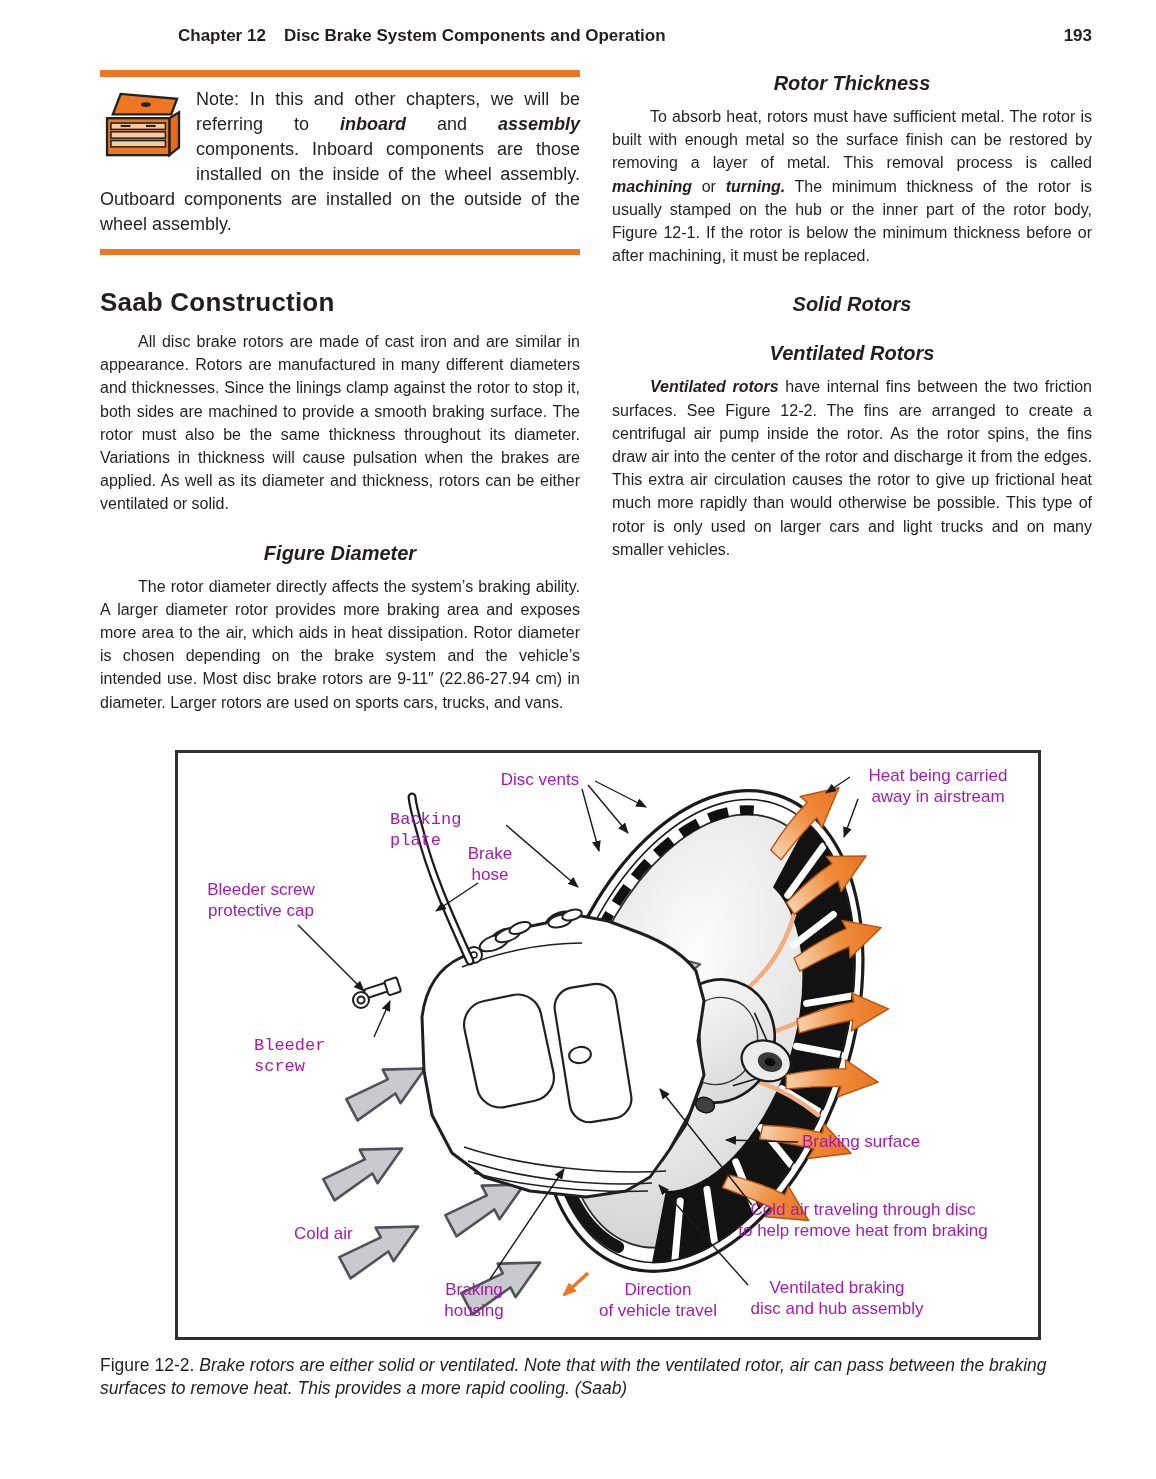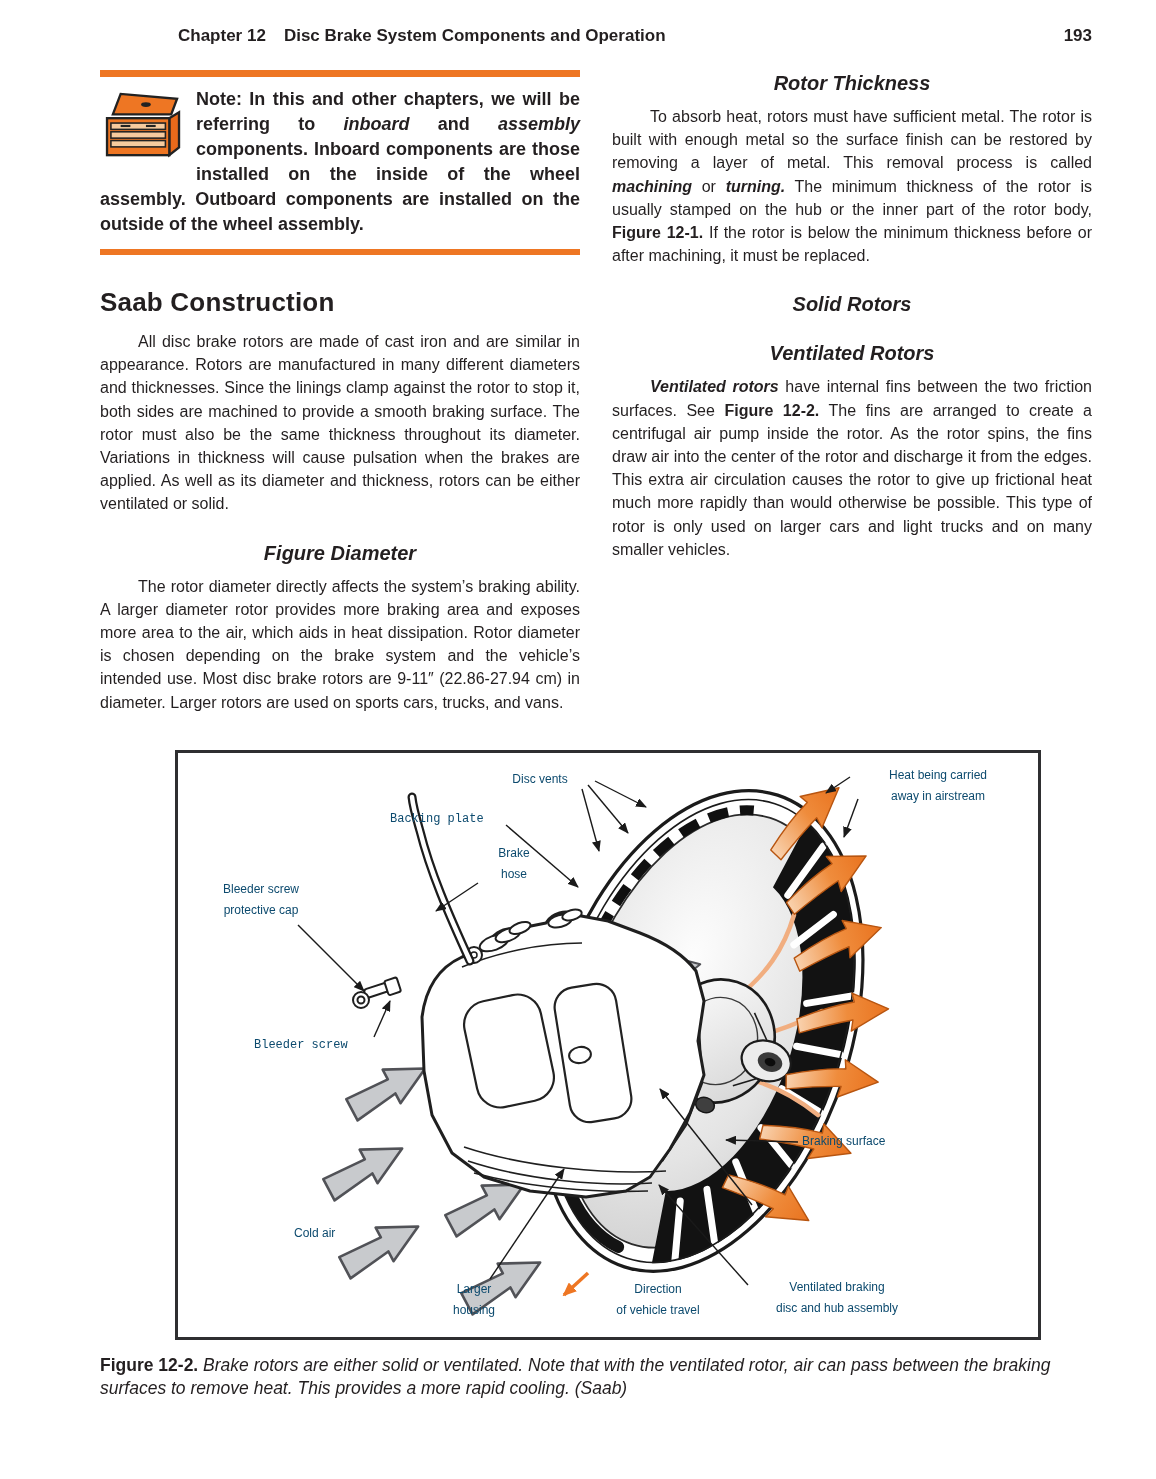--- a/index.html
+++ b/index.html
@@ -21,36 +21,36 @@
   
   .columns { display: flex; gap: 32px; margin-top: 24px; }
   .col { width: 480px; }
 
   
   .notebox { border-top: 7px solid #ee7623; border-bottom: 6px solid #ee7623;
              padding: 10px 0 12px; }
   .notebox .toolbox { float: left; width: 88px; height: 72px; margin: 2px 8px 2px 0; }
   .notetext { font-weight: bold; font-size: 18px; line-height: 25px; text-align: justify; }
 
-  .b  { font-weight: bold; }
+  .b  { font-weight: normal; }
   .i  { font-style: italic; }
   .bi { font-weight: bold; font-style: italic; }
 
   h1 { font-size: 26px; margin: 32px 0 12px; letter-spacing: .2px; }
   h2 { font-size: 20px; font-weight: bold; font-style: italic; text-align: center;
        margin: 26px 0 10px; }
   h2.first { margin-top: 2px; }
   .para { font-size: 16px; line-height: 23.2px; text-align: justify; text-indent: 38px; }
 
   
   .figure { position: relative; width: 866px; height: 590px;
             margin: 36px 0 0 75px; border: 3px solid #2f2f31; background: #fff; }
   .figure svg.art { position: absolute; left: 0; top: 0; }
-  .fig-label { position: absolute; font-size: 12px; line-height: 21px;
-               white-space: pre-line; color: #0c4a6e; }
+  .fig-label { position: absolute; font-size: 17px; line-height: 21px;
+               white-space: pre-line; color: #a21caf; }
   .ta-c { text-align: center; } .ta-r { text-align: left; font-family: Liberation Mono, monospace; } .ta-l { text-align: left; }
 
   .caption { margin: 14px 0 0 0; font-size: 17.5px; line-height: 23px; width: 992px; }
 
 </style>
 </head>
 <body>
 
 <div class="page">
 
@@ -255,32 +255,34 @@
         <line x1="574" y1="452" x2="482" y2="336" marker-end="url(#ah)"></line>
         <line x1="570" y1="532" x2="481" y2="432" marker-end="url(#ah)"></line>
         <line x1="312" y1="526" x2="386" y2="416" marker-end="url(#ah)"></line>
       </g>
 
       <line x1="410" y1="520" x2="386" y2="542" stroke="#EE7623" stroke-width="3.5" marker-end="url(#ahOr)"></line>
     </svg>
 
     <div class="fig-label ta-c" style="left:316px; top:16px;  width:92px;">Disc vents</div>
     <div class="fig-label ta-r" style="left:212px; top:56px;  width:112px;">Backing plate</div>
-    <div class="fig-label ta-c" style="left:304px; top:90px;  width:64px;">Brake
+    <div class="fig-label ta-c" style="left:280px; top:90px;  width:64px;">Brake
 hose</div>
     <div class="fig-label ta-c" style="left:18px;  top:126px; width:130px;">Bleeder screw
 protective cap</div>
     <div class="fig-label ta-r" style="left:76px;  top:282px; width:118px;">Bleeder screw</div>
     <div class="fig-label ta-l" style="left:116px; top:470px; width:80px;">Cold air</div>
-    <div class="fig-label ta-c" style="left:250px; top:526px; width:92px;">Larger
+    <div class="fig-label ta-c" style="left:250px; top:526px; width:92px;">Braking
 housing</div>
     <div class="fig-label ta-c" style="left:412px; top:526px; width:136px;">Direction
 of vehicle travel</div>
     <div class="fig-label ta-c" style="left:668px; top:12px;  width:184px;">Heat being carried
 away in airstream</div>
     <div class="fig-label ta-l" style="left:624px; top:378px; width:140px;">Braking surface</div>
+    <div class="fig-label ta-c" style="left:556px; top:446px; width:258px;">Cold air traveling through disc
+to help remove heat from braking</div>
     <div class="fig-label ta-c" style="left:556px; top:524px; width:206px;">Ventilated braking
 disc and hub assembly</div>
   </div>
 
   <p class="caption"><span class="b">Figure 12-2.</span><span class="i"> Brake rotors are either solid or ventilated. Note that with the ventilated rotor, air can pass between the braking surfaces to remove heat. This provides a more rapid cooling. (Saab)</span></p>
 
 </div>
 
 </body></html>

